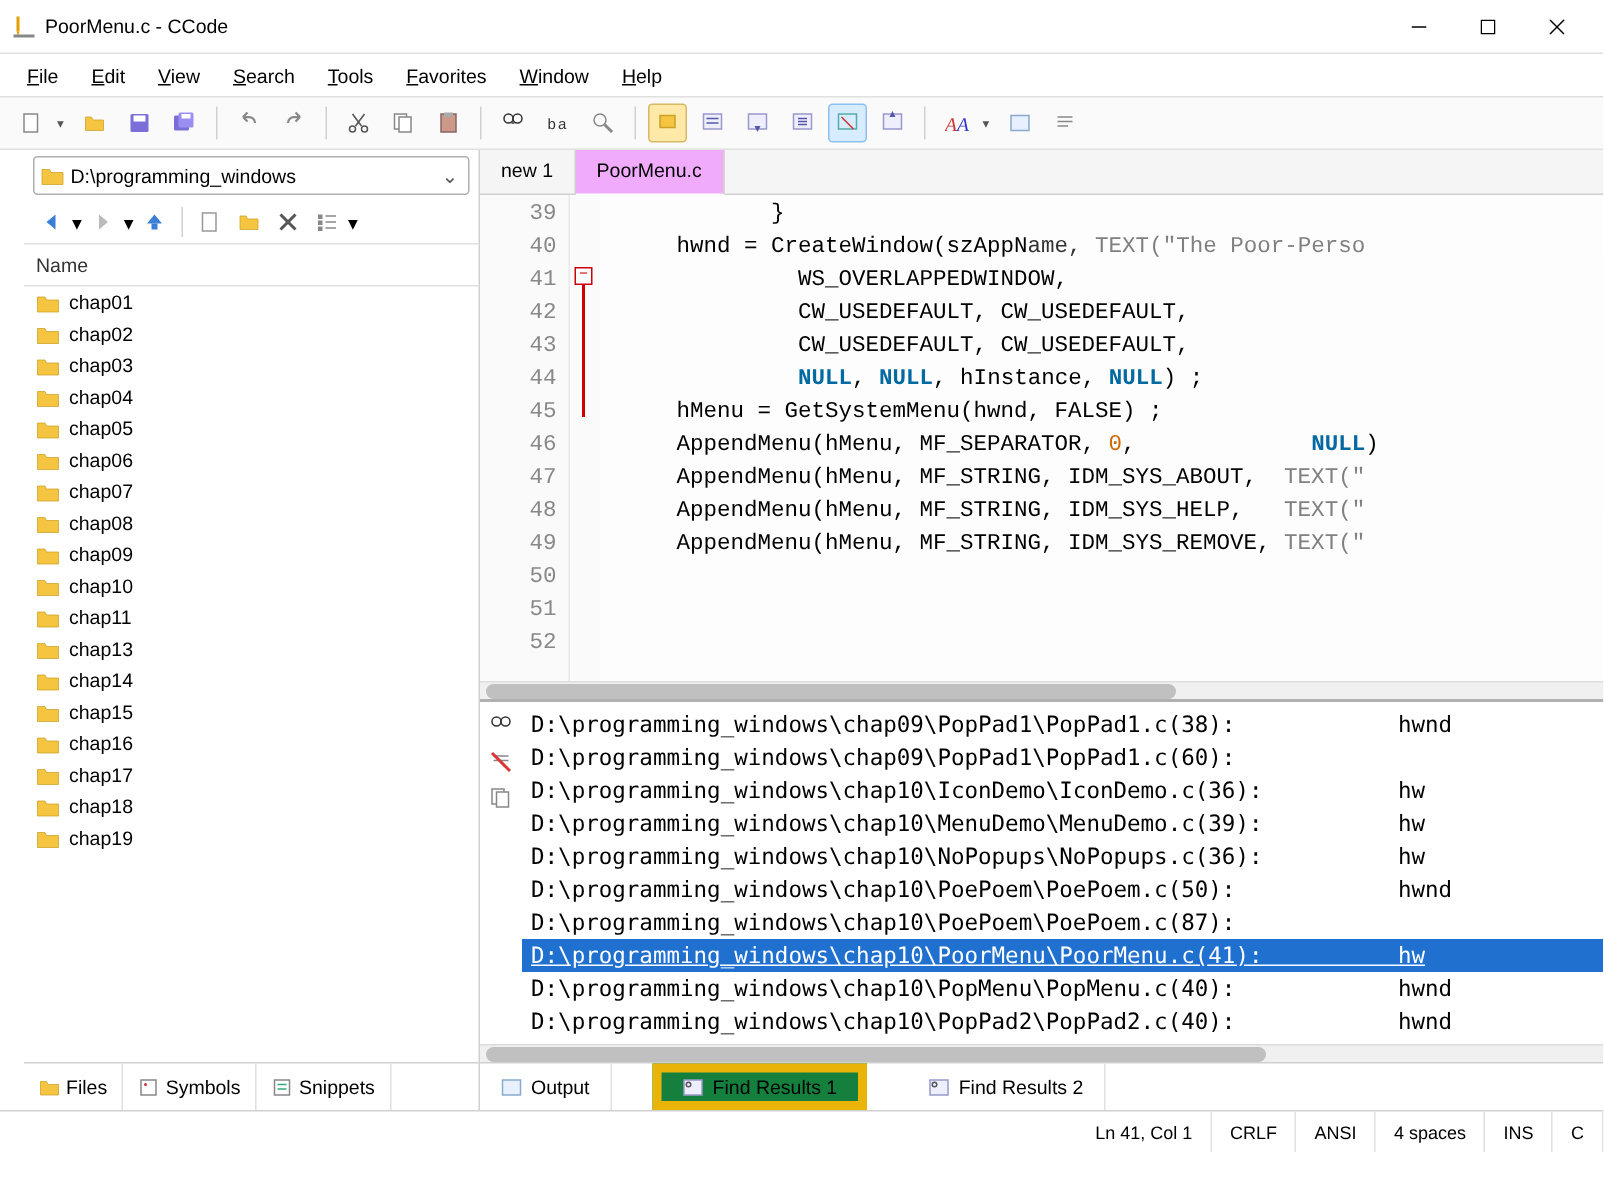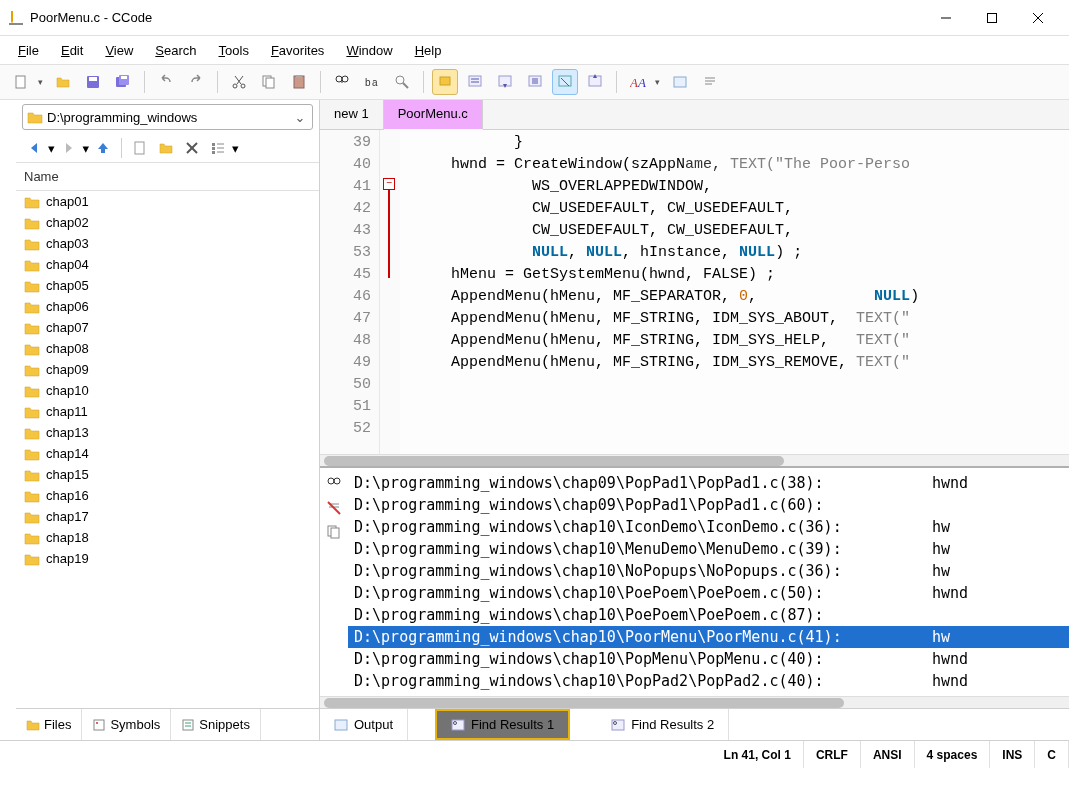--- a/index.html
+++ b/index.html
@@ -43,26 +43,26 @@
 .code { flex: 1; padding: 2px 6px; line-height: 22px; white-space: pre; overflow-x: auto; }
 .code .kw { color: #0369a1; font-weight: bold; }
 .code .num { color: #cc6600; }
 .code .str { color: #808080; }
 .code .id { color: #333; }
 .findpanel { height: 230px; border-top: 2px solid #b0b0b0; display: flex; font-family: Consolas, monospace; font-size: 15px; overflow: hidden; }
 .findicons { width: 28px; display: flex; flex-direction: column; align-items: center; padding-top: 6px; gap: 4px; }
 .findicons .ib { width: 20px; height: 20px; cursor: pointer; display: flex; align-items: center; justify-content: center; }
 .findlist { flex: 1; overflow: auto; padding: 4px 0; line-height: 22px; white-space: pre; }
 .findlist .line { padding: 0 6px; }
-.findlist .line.sel { background: #2070d0; color: #fff; }
+.findlist .line.sel { background: #2070d0; color: #fff; text-decoration: underline; }
 .bottomtabs { display: flex; height: 32px; border-top: 1px solid #d0d0d0; align-items: stretch; gap: 27px; }
 .bottomtabs .tab { display: flex; align-items: center; padding: 0 14px; gap: 6px; cursor: pointer; border-right: 1px solid #e0e0e0; }
-.bottomtabs .tab.active { background: #737373; border: 2px solid #eab308; }
+.bottomtabs .tab.active { background: #15803d; border: 6px solid #eab308; }
 .statusbar { height: 28px; border-top: 1px solid #d0d0d0; display: flex; align-items: center; font-size: 12px; }
-.statusbar .cell { padding: 0 12px; border-right: 1px solid #e0e0e0; height: 100%; display: flex; align-items: center; font-weight: bold; }
+.statusbar .cell { padding: 0 12px; border-right: 1px solid #e0e0e0; height: 100%; display: flex; align-items: center; }
 .statusbar .spacer { flex: 1; }
 
 .folder-svg { fill: #f5c542; stroke: #c9a227; stroke-width: 0.5; }
 .hscroll { height: 12px; background: #f0f0f0; border-top: 1px solid #ddd; position: relative; }
 .hscroll .thumb { position: absolute; top: 1px; height: 10px; background: #c0c0c0; border-radius: 5px; }
 </style>
 </head>
 <body>
 
 <div class="titlebar">
@@ -446,21 +446,21 @@
         <div class="tab">new 1</div>
         <div class="tab active">PoorMenu.c</div>
       </div>
     <div class="editor">
       <div class="gutter" id="gutter">
           <div>39</div>
           <div>40</div>
           <div>41</div>
           <div>42</div>
           <div>43</div>
-          <div>53</div>
+          <div>44</div>
           <div>45</div>
           <div>46</div>
           <div>47</div>
           <div>48</div>
           <div>49</div>
           <div>50</div>
           <div>51</div>
           <div>52</div>
         </div>
       <div class="foldcol" id="foldcol">

